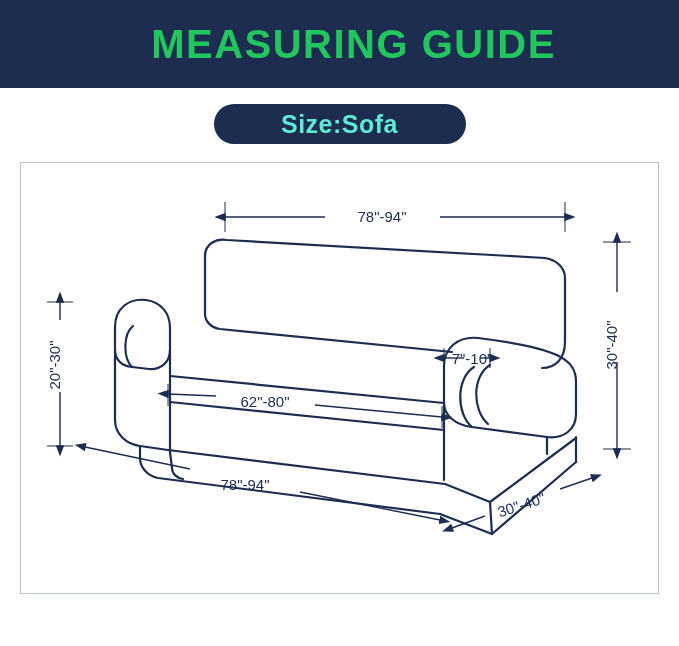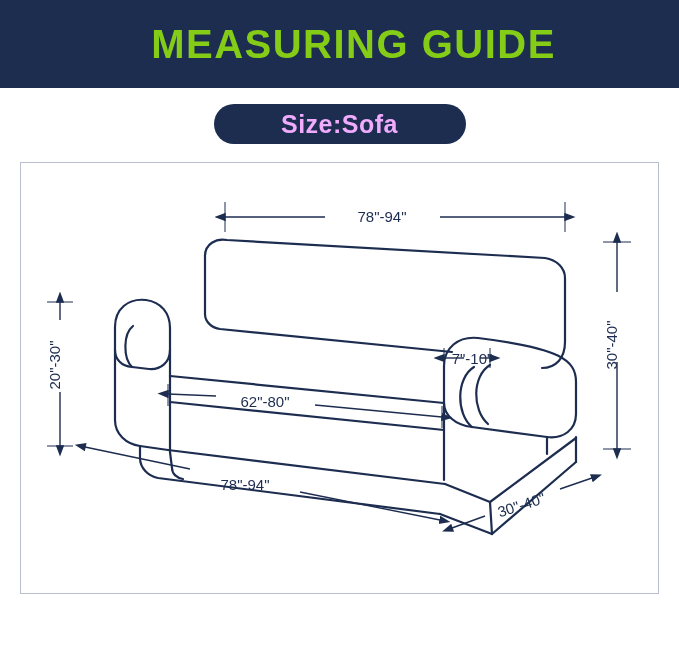--- a/index.html
+++ b/index.html
@@ -27,21 +27,21 @@
     left: 0;
     top: 0;
     width: 679px;
     height: 88px;
     background: #1d2d50;
     display: flex;
     align-items: center;
     justify-content: center;
   }
   .header-title {
-    color: #84cc16;
+    color: #22c55e;
     font-size: 40px;
     font-weight: bold;
     letter-spacing: 1.5px;
     font-family: "Liberation Sans", sans-serif;
     margin-left: 28px;
   }
 
   
   .size-pill {
     position: absolute;
@@ -50,21 +50,21 @@
     top: 104px;
     width: 252px;
     height: 40px;
     background: #1d2d50;
     border-radius: 20px;
     display: flex;
     align-items: center;
     justify-content: center;
   }
   .size-pill-label {
-    color: #f0abfc;
+    color: #5eead4;
     font-size: 25px;
     font-weight: bold;
     letter-spacing: 0.5px;
   }
 
   
   .diagram-frame {
     position: absolute;
     left: 20px;
     top: 162px;

